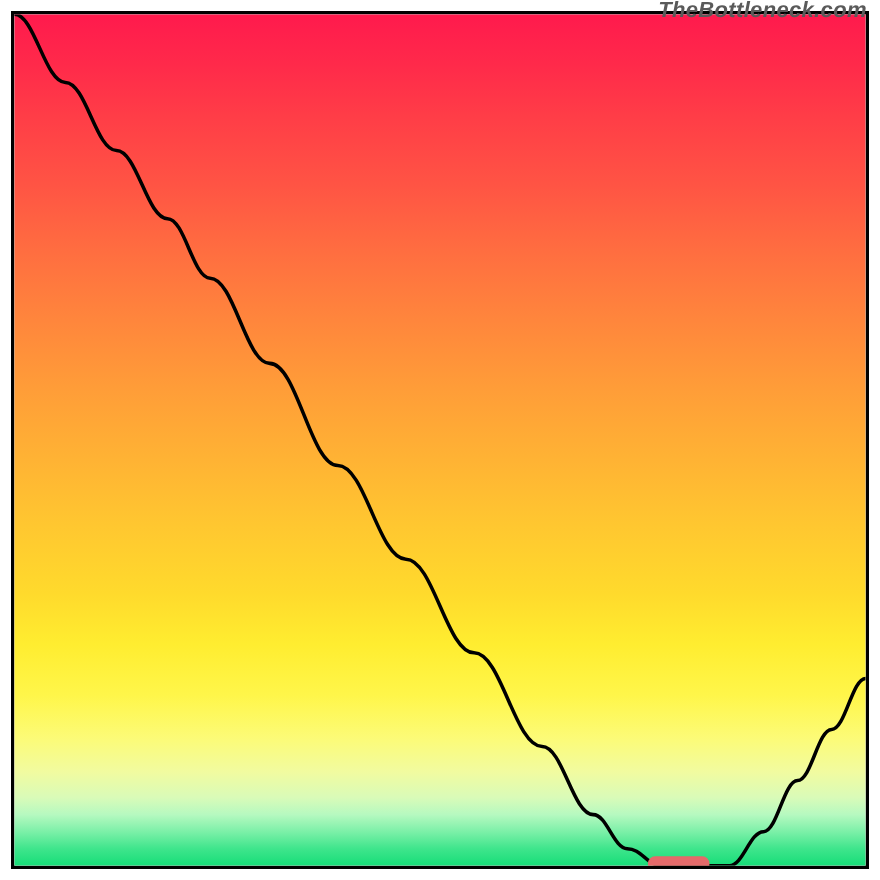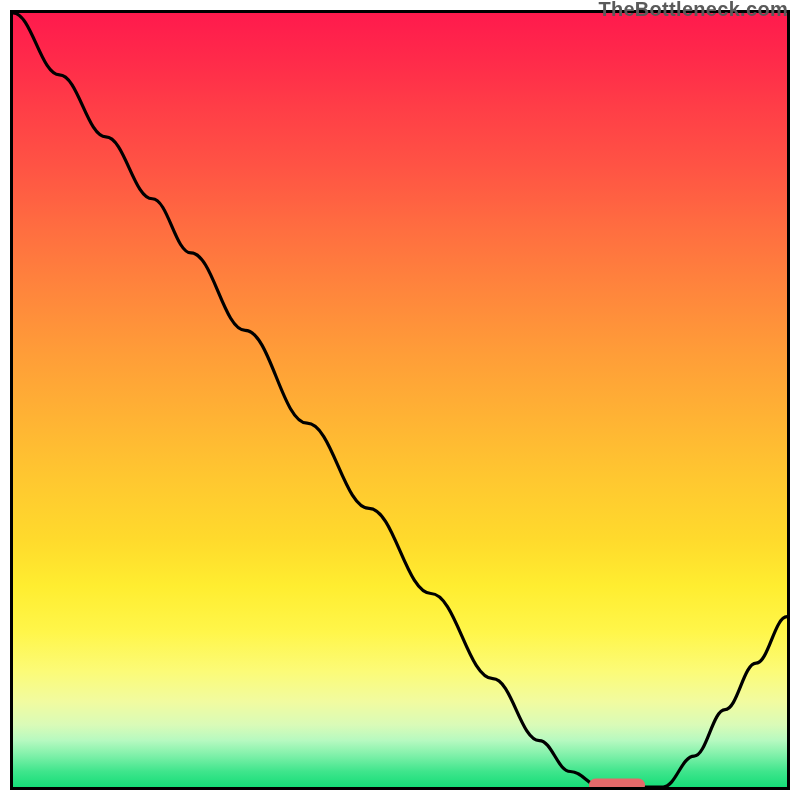--- a/index.html
+++ b/index.html
@@ -7,20 +7,21 @@
     padding: 0;
     width: 800px;
     height: 800px;
     background: #ffffff;
     font-family: Arial, Helvetica, sans-serif;
   }
   .chart-container {
     position: relative;
     width: 800px;
     height: 780px;
+    font-style: italic;
   }
   .plot-area {
     position: absolute;
     left: 10px;
     top: 10px;
     width: 780px;
     height: 780px;
     border: 3px solid #000000;
     box-sizing: border-box;
     overflow: hidden;

